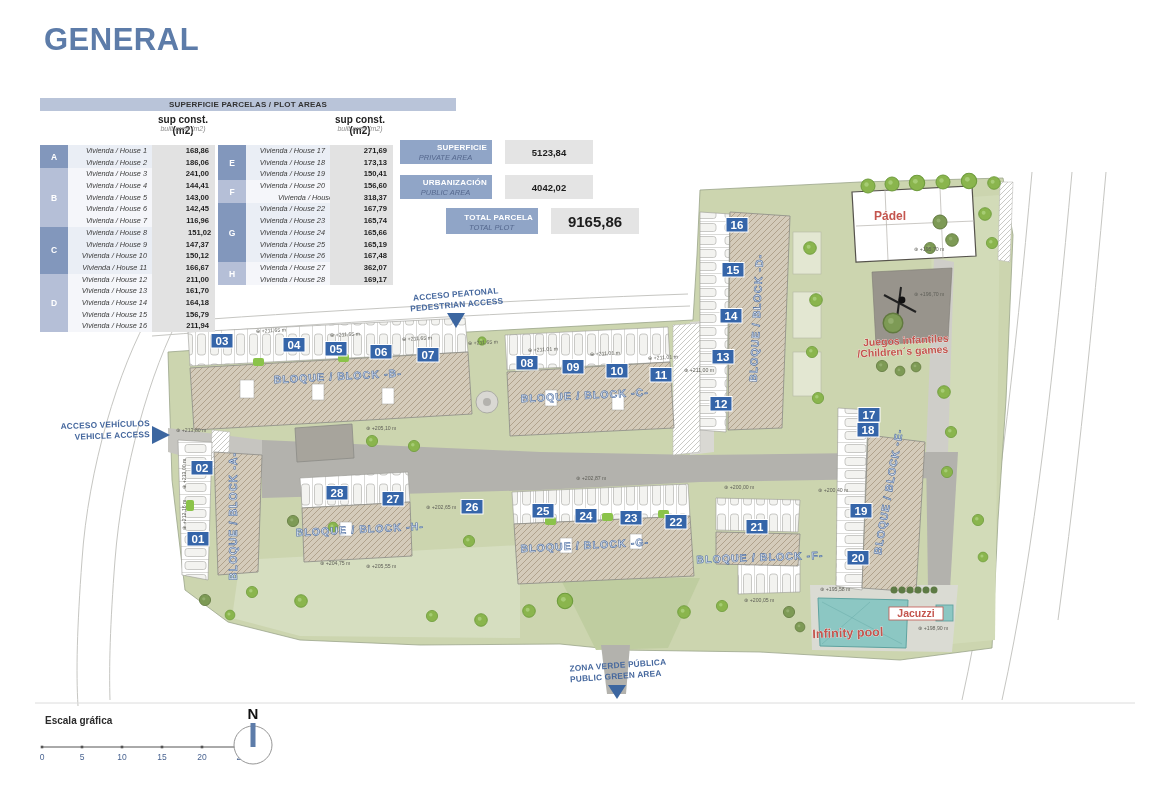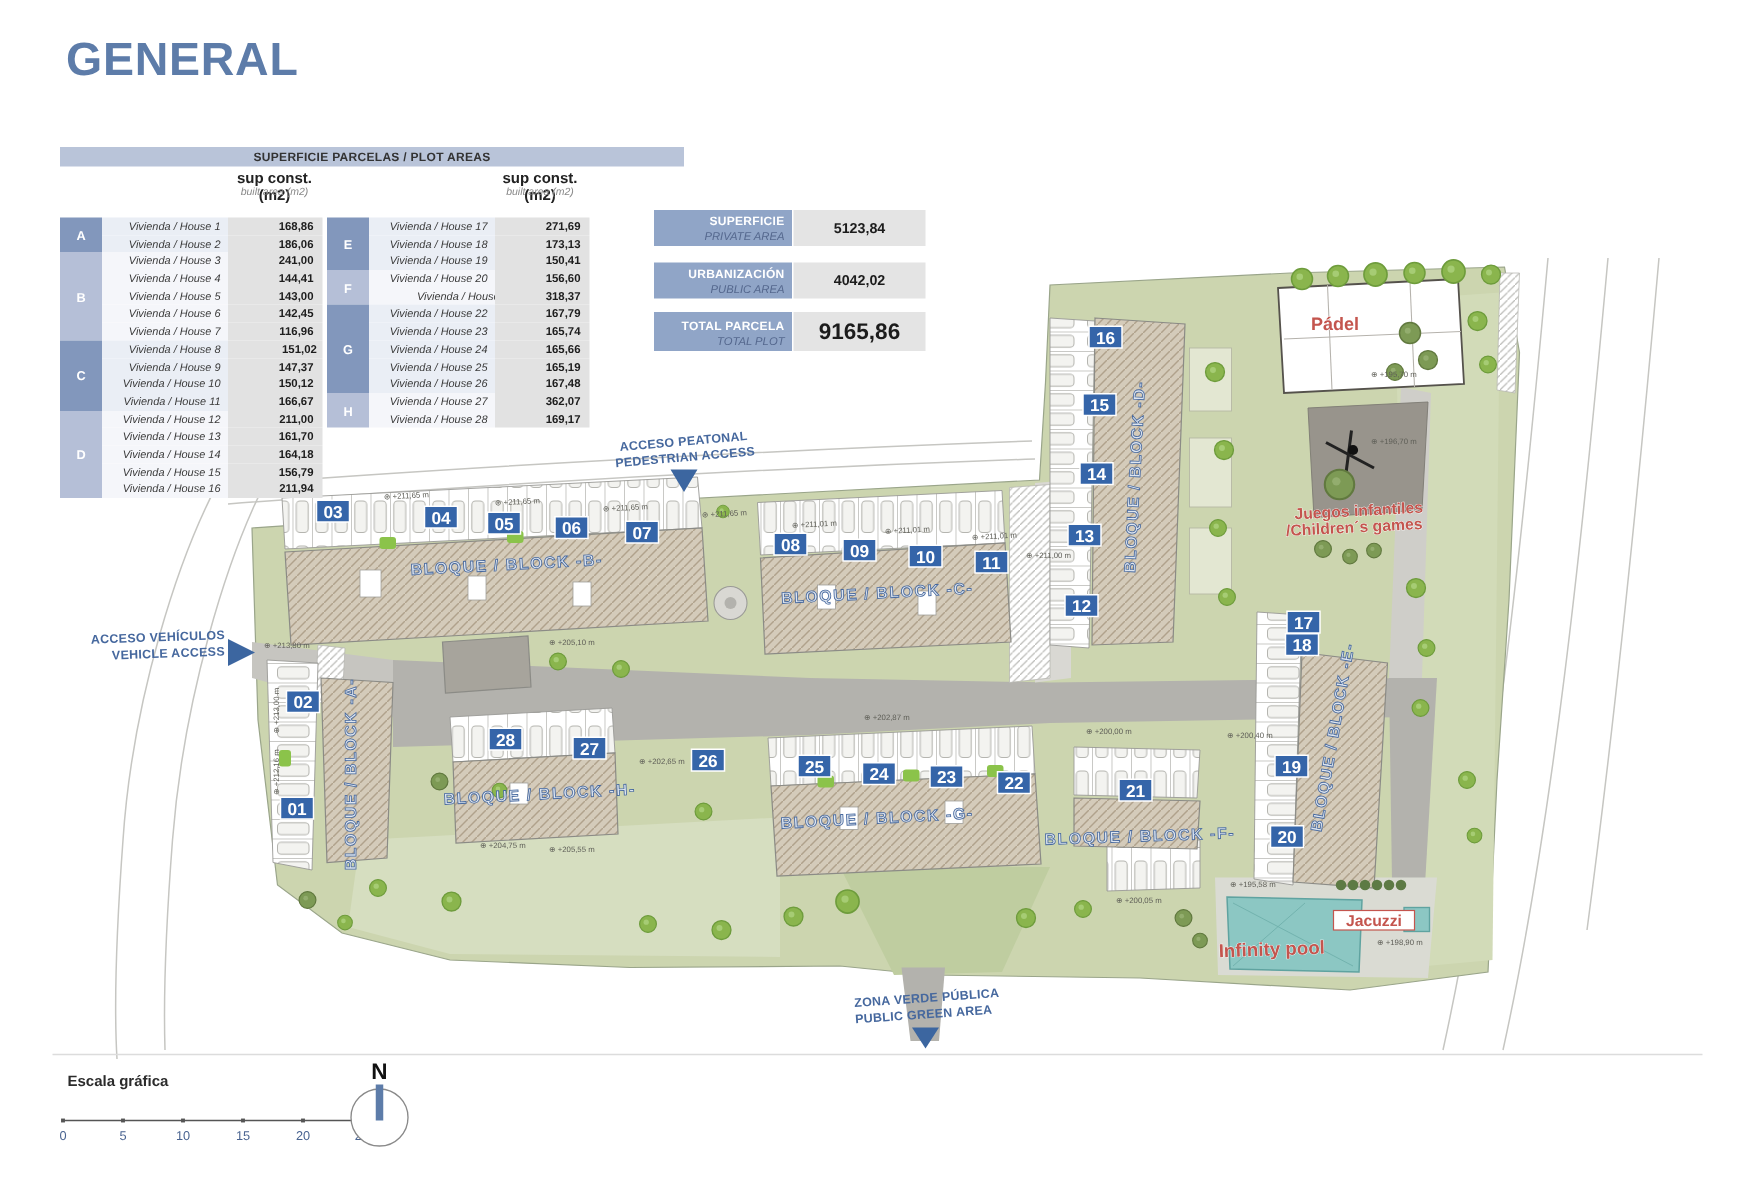--- a/index.html
+++ b/index.html
@@ -12,25 +12,25 @@
   .subhead-i{position:absolute;width:70px;text-align:center;font-style:italic;font-size:7px;color:#8a8a8a;top:125px;}
   .sh-l{left:148px;} .sh-r{left:325px;}
   .ptable{position:absolute;display:grid;grid-template-columns:28px 84px 63px;grid-auto-rows:11.7px;top:145px;font-size:7.3px;}
   .pt-left{left:40px;} .pt-right{left:218px;}
   .letter{color:#fff;font-weight:bold;display:flex;align-items:center;justify-content:center;font-size:8.5px;}
   .ld{background:#8297bc;} .ll{background:#b5bfd7;}
   .name{font-style:italic;color:#3a3a3a;text-align:right;padding-right:5px;line-height:11.7px;white-space:nowrap;}
   .tintd{background:#eaeef5;} .tintl{background:#f5f6fa;}
   .val{background:#e2e2e2;font-weight:bold;color:#1d1d1d;text-align:right;padding-right:6px;line-height:11.7px;font-size:7.6px;}
   
-  .sumbox{position:absolute;left:436px;display:flex;}
-  .sb1{top:140px;} .sb2{top:175px;} .sb3{top:208px;}
+  .sumbox{position:absolute;left:400px;display:flex;gap:12px;}
+  .sb1{top:140px;} .sb2{top:175px;} .sb3{top:208px;margin-left:46px;}
   .sl{width:92px;background:#90a5c7;text-align:right;padding:3px 5px 2px 4px;box-sizing:border-box;}
   .sl .es{color:#fff;font-weight:bold;font-size:8px;letter-spacing:.2px;}
-  .sl .en{color:#55688e;font-style:italic;font-size:7.5px;margin-top:1px;}
+  .sl .en{color:#55688e;font-style:italic;font-size:7.5px;margin-top:1px;text-align:center;}
   .sv{width:88px;margin-left:1px;background:#e4e4e4;display:flex;align-items:center;justify-content:center;
       font-weight:bold;font-size:9.5px;color:#1c1c1c;}
   .sb3 .sl{padding-top:5px;} .sb3 .sv{font-size:15px;}
   
   svg{position:absolute;left:0;top:0;}
   text{font-family:"Liberation Sans",sans-serif;}
   .blk{font-size:10.5px;font-weight:bold;letter-spacing:1.1px;fill:#dde5f0;stroke:#46689e;stroke-width:.55px;}
   .red{fill:#c4554e;font-weight:bold;stroke:#ffffff;stroke-width:.5px;paint-order:stroke;}
   .acc{fill:#46689e;font-weight:bold;font-size:8.3px;letter-spacing:.2px;}
   .elev{font-size:5.2px;fill:#5f5f58;}

